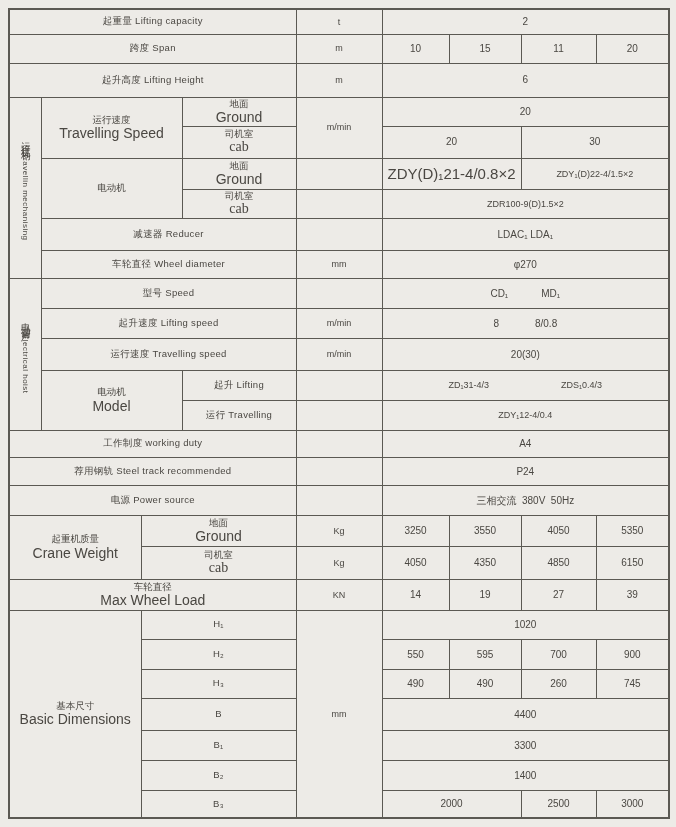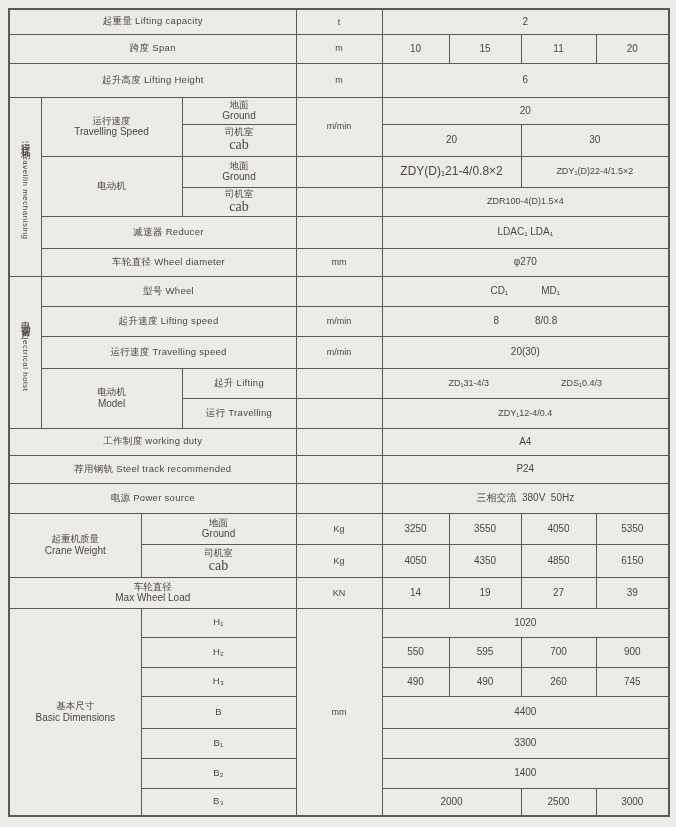--- a/index.html
+++ b/index.html
@@ -28,21 +28,21 @@
     vertical-align:middle;
     padding:0 2px;
     font-size:10px;
     color:var(--ink);
     overflow:hidden;
     line-height:1.15;
   }
   table{border:2px solid var(--line);padding-left:32px;}
   .lab{font-size:9.5px;letter-spacing:0.3px;}
   .l2 div{line-height:1.2;}
-  .en{font-size:10px;}
+  .en{font-size:14px;}
   .cn{font-size:9.5px;}
   .cab{font-family:"Liberation Serif","DejaVu Serif",serif;font-size:14px;line-height:1;}
   .unit{font-size:9px;}
   .val{font-size:10px;}
   .pair{display:flex;justify-content:center;align-items:center;}
   .gap-s{gap:36px;}
   .gap-m{gap:33px;}
   .gap-l{gap:72px;}
   .vwrap{display:flex;flex-direction:column;align-items:center;justify-content:center;gap:7px;height:100%;}
   .vcn{
@@ -125,31 +125,31 @@
     <td colspan="2" class="val">30</td>
   </tr>
 
   <tr style="height:31px">
     <td colspan="2" rowspan="2" class="cn">电动机</td>
     <td class="l2">
       <div class="cn">地面</div>
       <div class="en">Ground</div>
     </td>
     <td class="unit"></td>
-    <td colspan="2" class="val" style="font-size:12px">ZDY(D)₁21-4/0.8×2</td>
+    <td colspan="2" class="val" style="font-size:15px">ZDY(D)₁21-4/0.8×2</td>
     <td colspan="2" class="val" style="font-size:9px">ZDY₁(D)22-4/1.5×2</td>
   </tr>
 
   <tr style="height:29px">
     <td class="l2">
       <div class="cn">司机室</div>
       <div class="cab">cab</div>
     </td>
     <td class="unit"></td>
-    <td colspan="4" class="val" style="font-size:9px">ZDR100-4(D)1.5×4</td>
+    <td colspan="4" class="val" style="font-size:9px">ZDR100-9(D)1.5×2</td>
   </tr>
 
   <tr style="height:32px">
     <td colspan="3" class="lab">减速器 Reducer</td>
     <td class="unit"></td>
     <td colspan="4" class="val">LDAC₁ LDA₁</td>
   </tr>
 
   <tr style="height:28px">
     <td colspan="3" class="lab">车轮直径 Wheel diameter</td>
@@ -157,21 +157,21 @@
     <td colspan="4" class="val">φ270</td>
   </tr>
 
   <tr style="height:30px">
     <td rowspan="5">
       <div class="vwrap">
         <span class="vcn">电动葫芦</span>
         <span class="ven">Electrical hoist</span>
       </div>
     </td>
-    <td colspan="3" class="lab">型号 Wheel</td>
+    <td colspan="3" class="lab">型号 Speed</td>
     <td class="unit"></td>
     <td colspan="4">
       <div class="pair gap-m val">
         <span>CD₁</span>
         <span>MD₁</span>
       </div>
     </td>
   </tr>
 
   <tr style="height:30px">

